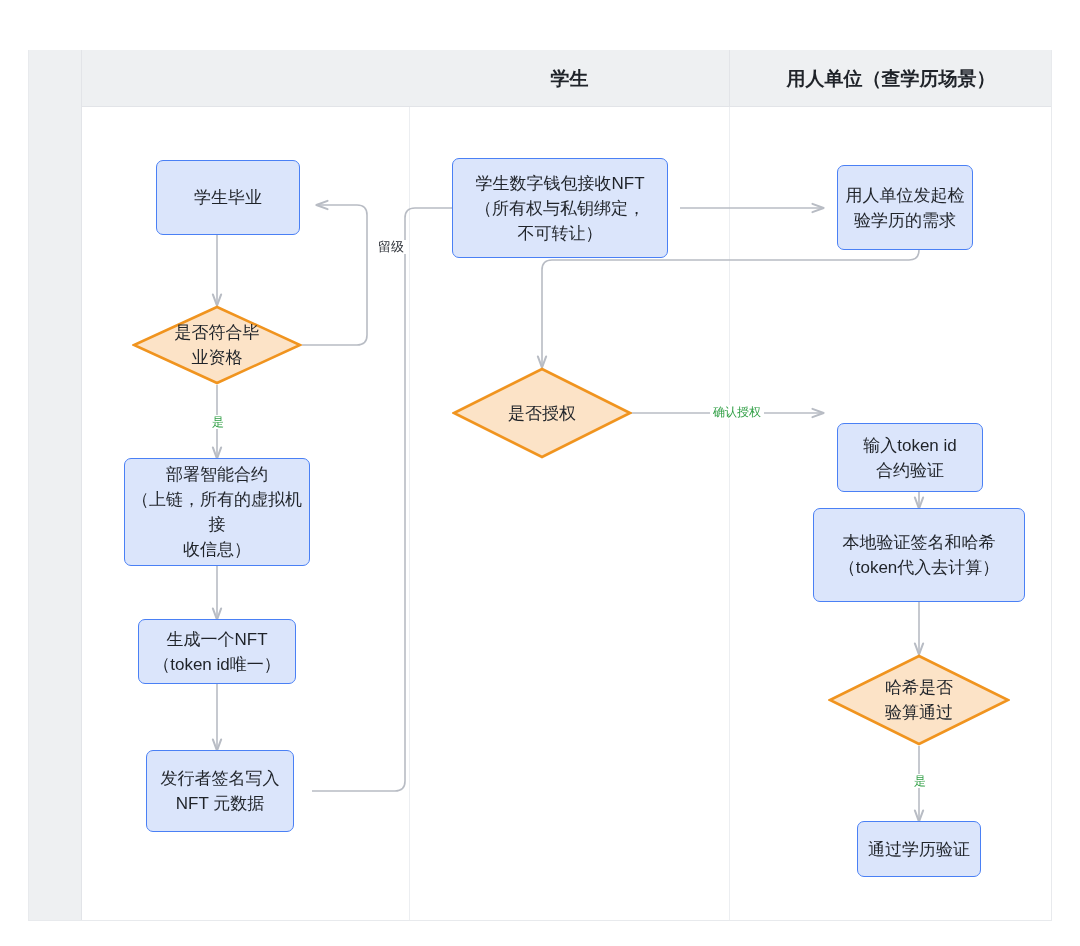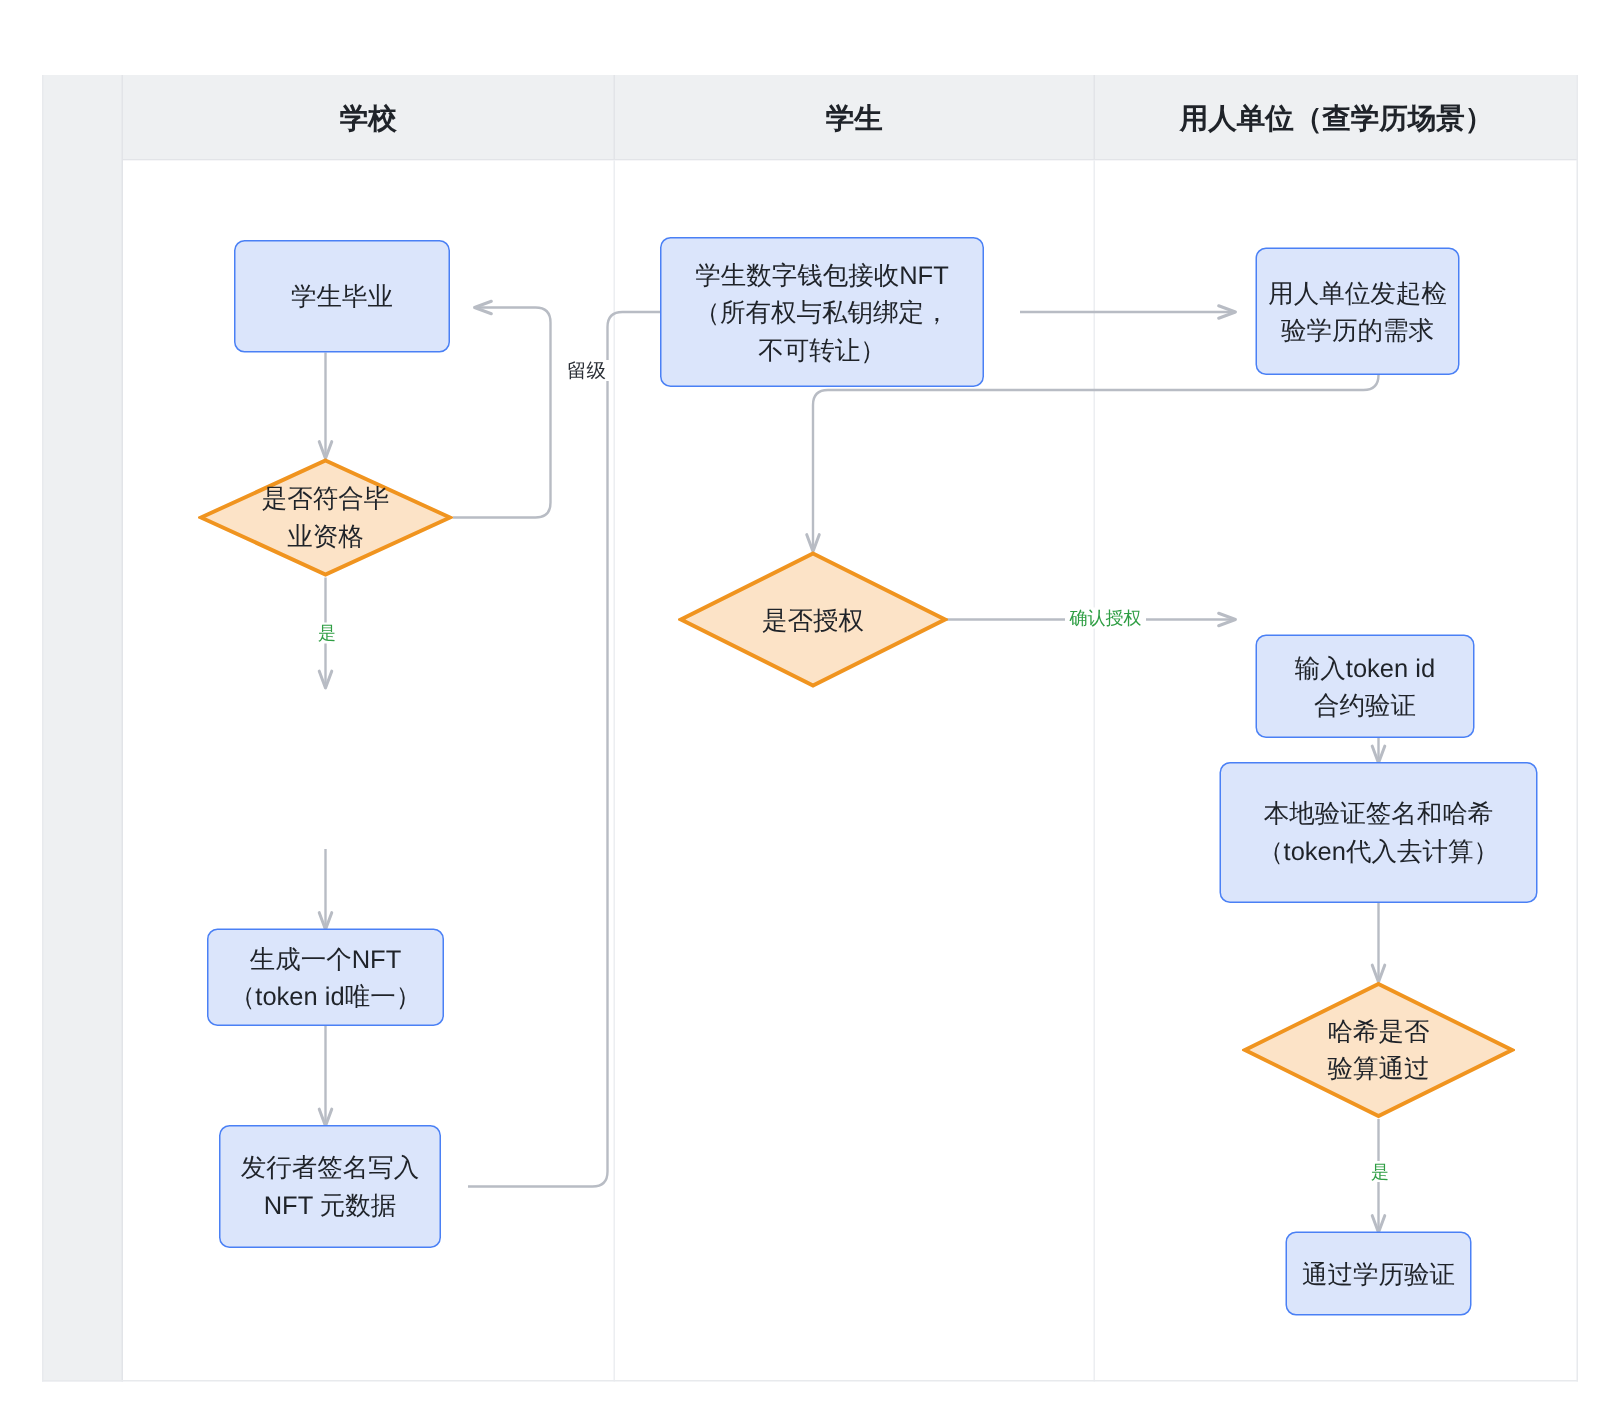--- a/index.html
+++ b/index.html
@@ -132,23 +132,20 @@
 </style>
 </head>
 <body>
 
 <div id="stage">
   <div id="board">
 
     <div class="header-band"></div>
     <div class="gutter"></div>
 
-    <div class="lane-head lane-1">
-      <span>学校</span>
-    </div>
     <div class="lane-head lane-2">
       <span>学生</span>
     </div>
     <div class="lane-head lane-3">
       <span>用人单位（查学历场景）</span>
     </div>
 
     <div class="lane-body lane-1"></div>
     <div class="lane-body lane-2"></div>
     <div class="lane-body lane-3"></div>
@@ -193,32 +190,37 @@
     </div>
 
     <div class="node dec" style="left:104px; top:255px; width:170px; height:80px;">
       <svg class="dia" viewBox="0 0 170 80" preserveAspectRatio="none">
         <polygon points="85,2 168,40 85,78 2,40" fill="#fce3c7" stroke="#f0941f" stroke-width="2.6"></polygon>
       </svg>
       <span class="txt">是否符合毕
 业资格</span>
     </div>
 
+    <div class="node proc" style="left:96px; top:408px; width:186px; height:108px;">
+      <span class="txt">部署智能合约
+（上链，所有的虚拟机接
+收信息）</span>
+    </div>
 
     <div class="node proc" style="left:110px; top:569px; width:158px; height:65px;">
       <span class="txt">生成一个NFT
 （token id唯一）</span>
     </div>
 
     <div class="node proc" style="left:118px; top:700px; width:148px; height:82px;">
       <span class="txt">发行者签名写入
 NFT 元数据</span>
     </div>
 
-    <div class="node proc" style="left:412px; top:108px; width:216px; height:100px;">
+    <div class="node proc" style="left:424px; top:108px; width:216px; height:100px;">
       <span class="txt">学生数字钱包接收NFT
 （所有权与私钥绑定，
 不可转让）</span>
     </div>
 
     <div class="node dec" style="left:424px; top:317px; width:180px; height:92px;">
       <svg class="dia" viewBox="0 0 180 92" preserveAspectRatio="none">
         <polygon points="90,2 178,46 90,90 2,46" fill="#fce3c7" stroke="#f0941f" stroke-width="2.6"></polygon>
       </svg>
       <span class="txt">是否授权</span>

